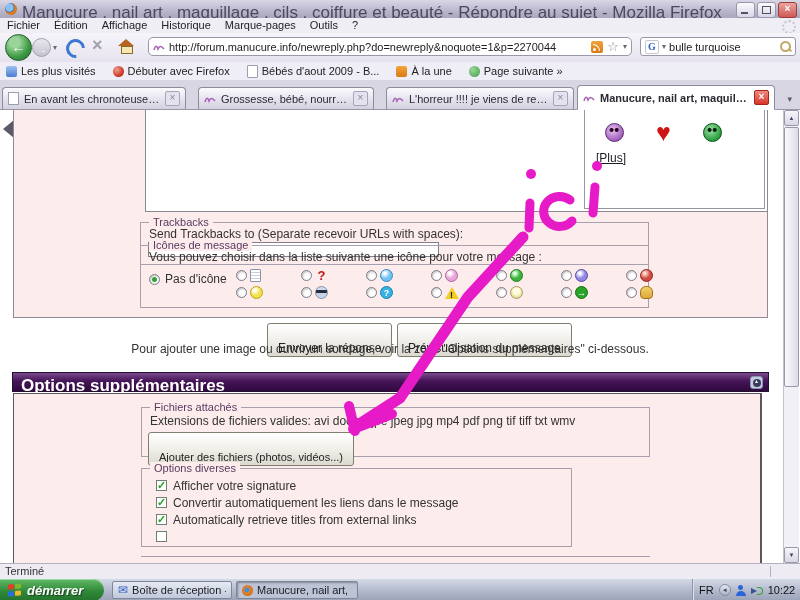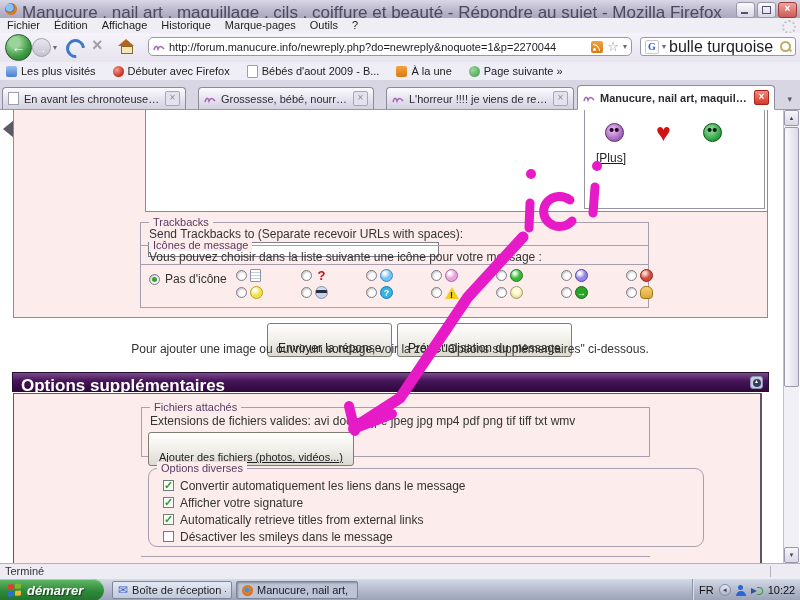--- a/index.html
+++ b/index.html
@@ -55,21 +55,21 @@
   .rss::before{content:"";position:absolute;left:2px;bottom:2px;width:6px;height:6px;border:1.5px solid #fff;border-left:none;border-bottom:none;border-radius:0 8px 0 0;}
   .star{font-size:13px;color:#8d8a9c;line-height:12px;}
   .star::after{content:"☆";}
   .mini-caret{font-size:8px;color:#6a6778;}
   .mini-caret::after{content:"▾";}
   .searchbox{left:640px;top:4px;width:156px;height:19px;background:#fff;border:1px solid #9a97a8;border-radius:3px;
     display:flex;align-items:center;padding:0 4px;box-sizing:border-box;gap:3px;}
   .gicon{width:12px;height:12px;border:1px solid #c9c6d4;border-radius:2px;background:#fff;
     color:#2a62c8;font:bold 10px/12px "Liberation Serif",serif;text-align:center;flex:0 0 auto;}
   .gicon::after{content:"G";}
-  .search-text{font-size:16px;color:#1c1c22;flex:1;white-space:nowrap;overflow:hidden;}
+  .search-text{font-size:11px;color:#1c1c22;flex:1;white-space:nowrap;overflow:hidden;}
   .magnifier{width:7px;height:7px;border:2px solid #c0a868;border-radius:50%;position:relative;flex:0 0 auto;}
   .magnifier::after{content:"";position:absolute;left:6px;top:6px;width:4px;height:2px;background:#c0a868;transform:rotate(45deg);}
 
   
   .bookbar{position:absolute;left:0;top:62px;width:800px;height:18px;background:#efedf5;
     border-bottom:1px solid #c9c6d4;display:flex;align-items:center;gap:17px;padding-left:6px;font-size:11px;}
   .bk{display:flex;align-items:center;gap:4px;white-space:nowrap;}
   .bki{width:11px;height:11px;border-radius:2px;flex:0 0 auto;}
   .bi-visited{background:linear-gradient(#9ec0f0,#4a7ed0);}
   .bi-firefox{border-radius:50%;background:radial-gradient(circle at 35% 35%,#f0a090,#c62b18 70%);}
@@ -167,22 +167,22 @@
   .purple-bar .ptxt{position:absolute;left:8px;top:3px;font-size:17px;font-weight:bold;color:#fff;}
   .collapse-ico{position:absolute;right:5px;top:3px;width:13px;height:13px;border-radius:3px;
     background:#c3cde2;border:1px solid #8a94b0;box-sizing:border-box;}
   .collapse-ico::before{content:"";position:absolute;left:1.5px;top:1.5px;width:8px;height:8px;border-radius:50%;background:#3a3a5c;}
   .collapse-ico::after{content:"▲";position:absolute;left:3px;top:0.5px;font-size:5px;color:#fff;}
 
   .opt-panel{left:13px;top:283px;width:749px;height:170px;background:#fdecec;
     border:1px solid #5c5662;border-right-width:2px;border-bottom:none;box-sizing:border-box;}
   .fs-attach{left:127px;top:13px;width:509px;height:50px;}
   .ext-text{position:absolute;left:8px;top:6px;font-size:12px;color:#333;white-space:nowrap;}
-  .btn-attach{left:6px;top:24px;font-size:11px;height:17px;text-decoration:underline;}
-  .fs-misc{left:134px;top:74px;width:556px;height:79px;border-radius:9px;}
+  .btn-attach{left:6px;top:24px;font-size:11px;height:17px;}
+  .fs-misc{left:127px;top:74px;width:431px;height:79px;}
   .opt-rows{position:absolute;left:14px;top:8px;}
   .opt-row{display:flex;align-items:center;gap:6px;height:17px;font-size:12px;color:#333;}
   .cb{width:11px;height:11px;background:#fff;border:1px solid #6f7f76;box-sizing:border-box;
     font:bold 11px/9px "Liberation Sans",sans-serif;color:#28a428;text-align:center;display:inline-block;}
   .cb.checked::after{content:"✓";}
   .fs-cut{left:127px;top:162px;width:509px;height:8px;border:none;border-top:1px solid #a79fae;}
 
   
   .scrollbar{left:783px;top:0;width:16px;height:453px;background:#f2f0f7;border-left:1px solid #c4c1cf;box-sizing:border-box;}
   .sbbtn{position:absolute;left:0;width:15px;height:16px;background:linear-gradient(#f7f6fa,#d9d7e4);
@@ -435,33 +435,32 @@
       <div class="fs fs-attach">
         <span class="legend">Fichiers attachés</span>
         <span class="ext-text">Extensions de fichiers valides: avi doc gif jpe jpeg jpg mp4 pdf png tif tiff txt wmv</span>
         <button class="xpbtn btn-attach">Ajouter des fichiers (photos, vidéos...)</button>
       </div>
       <div class="fs fs-misc">
         <span class="legend">Options diverses</span>
         <div class="opt-rows">
             <div class="opt-row">
               <span class="cb checked"></span>
-              <span class="opt-label">Convertir automatiquement les liens dans le message</span>
+              <span class="opt-label">Afficher votre signature</span>
             </div>
             <div class="opt-row">
               <span class="cb checked"></span>
-              <span class="opt-label">Afficher votre signature</span>
+              <span class="opt-label">Convertir automatiquement les liens dans le message</span>
             </div>
             <div class="opt-row">
               <span class="cb checked"></span>
               <span class="opt-label">Automatically retrieve titles from external links</span>
             </div>
             <div class="opt-row">
               <span class="cb"></span>
-              <span class="opt-label">Désactiver les smileys dans le message</span>
             </div>
           </div>
       </div>
       <div class="fs fs-cut"></div>
     </div>
 
     <div class="scrollbar abs">
       <span class="sbbtn sb-up"></span>
       <span class="sb-thumb"></span>
       <span class="sbbtn sb-down"></span>

